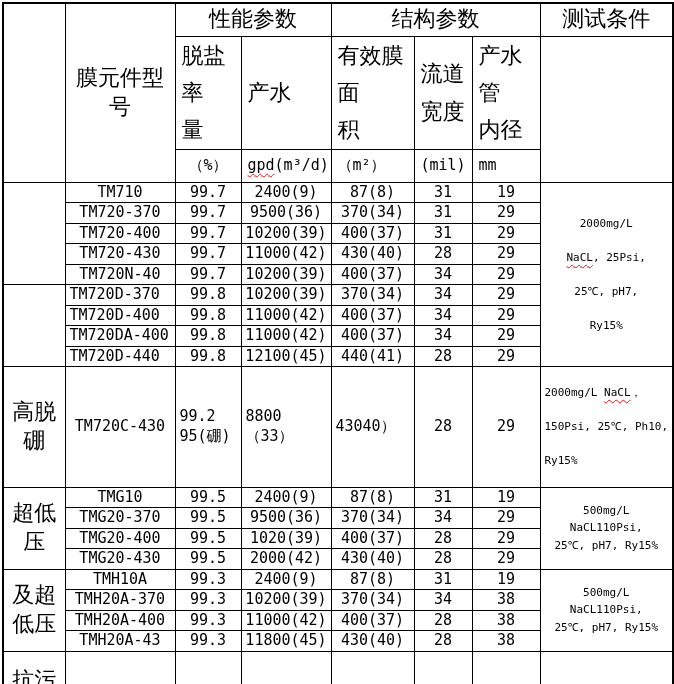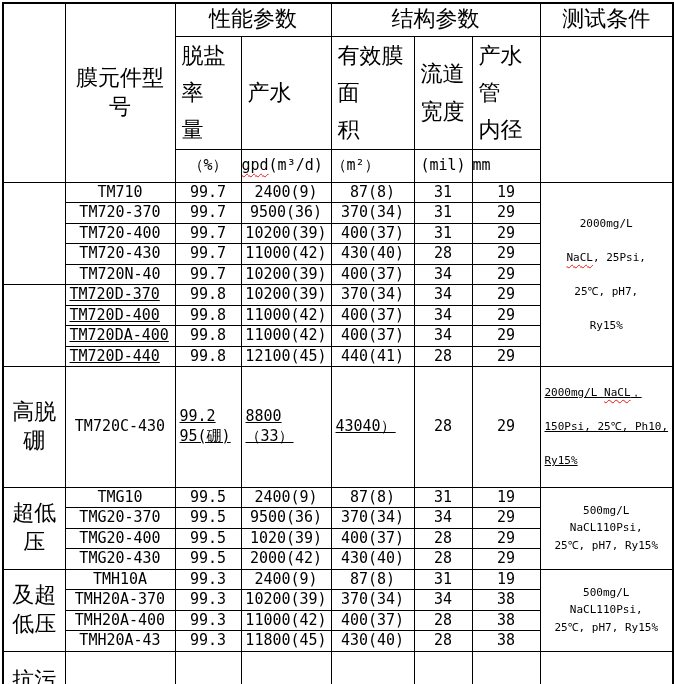--- a/index.html
+++ b/index.html
@@ -3,22 +3,22 @@
 <meta charset="utf-8">
 <style>
   html,body{margin:0;padding:0;background:#fff;}
   body{font-family:"DejaVu Sans Mono","Liberation Mono",monospace;color:#000;}
   table{border-collapse:collapse;table-layout:fixed;width:670px;height:680px;margin:2px;border:2px solid #000;}
   td{border:1px solid #000;padding:0 2px;text-align:center;vertical-align:middle;
      white-space:pre-line;overflow:hidden;font-size:15px;line-height:1.3;}
   .hz{font-size:22px;}                 
   .sub{text-align:left;padding-left:6px;line-height:1.7;}
   .unit{font-size:15px;}
-  .ul{text-align:left;padding-left:0;}
-  .lf{text-align:left;padding-left:4px;text-decoration:underline;}
+  .ul{text-align:left;padding-left:6px;}
+  .lf{text-align:left;padding-left:4px;}
   .test{font-size:11px;line-height:1.55;}
   .sq{text-decoration:underline;text-decoration-style:wavy;text-decoration-color:#e11;
       text-decoration-thickness:1px;text-underline-offset:3px;}
   tr.h1{height:33px;} tr.h2{height:67px;margin-left:44px;} tr.h3{height:33px;}
   tr.r20{height:20px;} tr.r56{height:56px;} tr.r19{height:19px;}
   col.c1{width:62px;} col.c2{width:110px;} col.c3{width:66px;} col.c4{width:90px;}
   col.c5{width:83px;} col.c6{width:58px;} col.c7{width:68px;} col.c8{width:133px;}
 </style>
 </head>
 <body>

